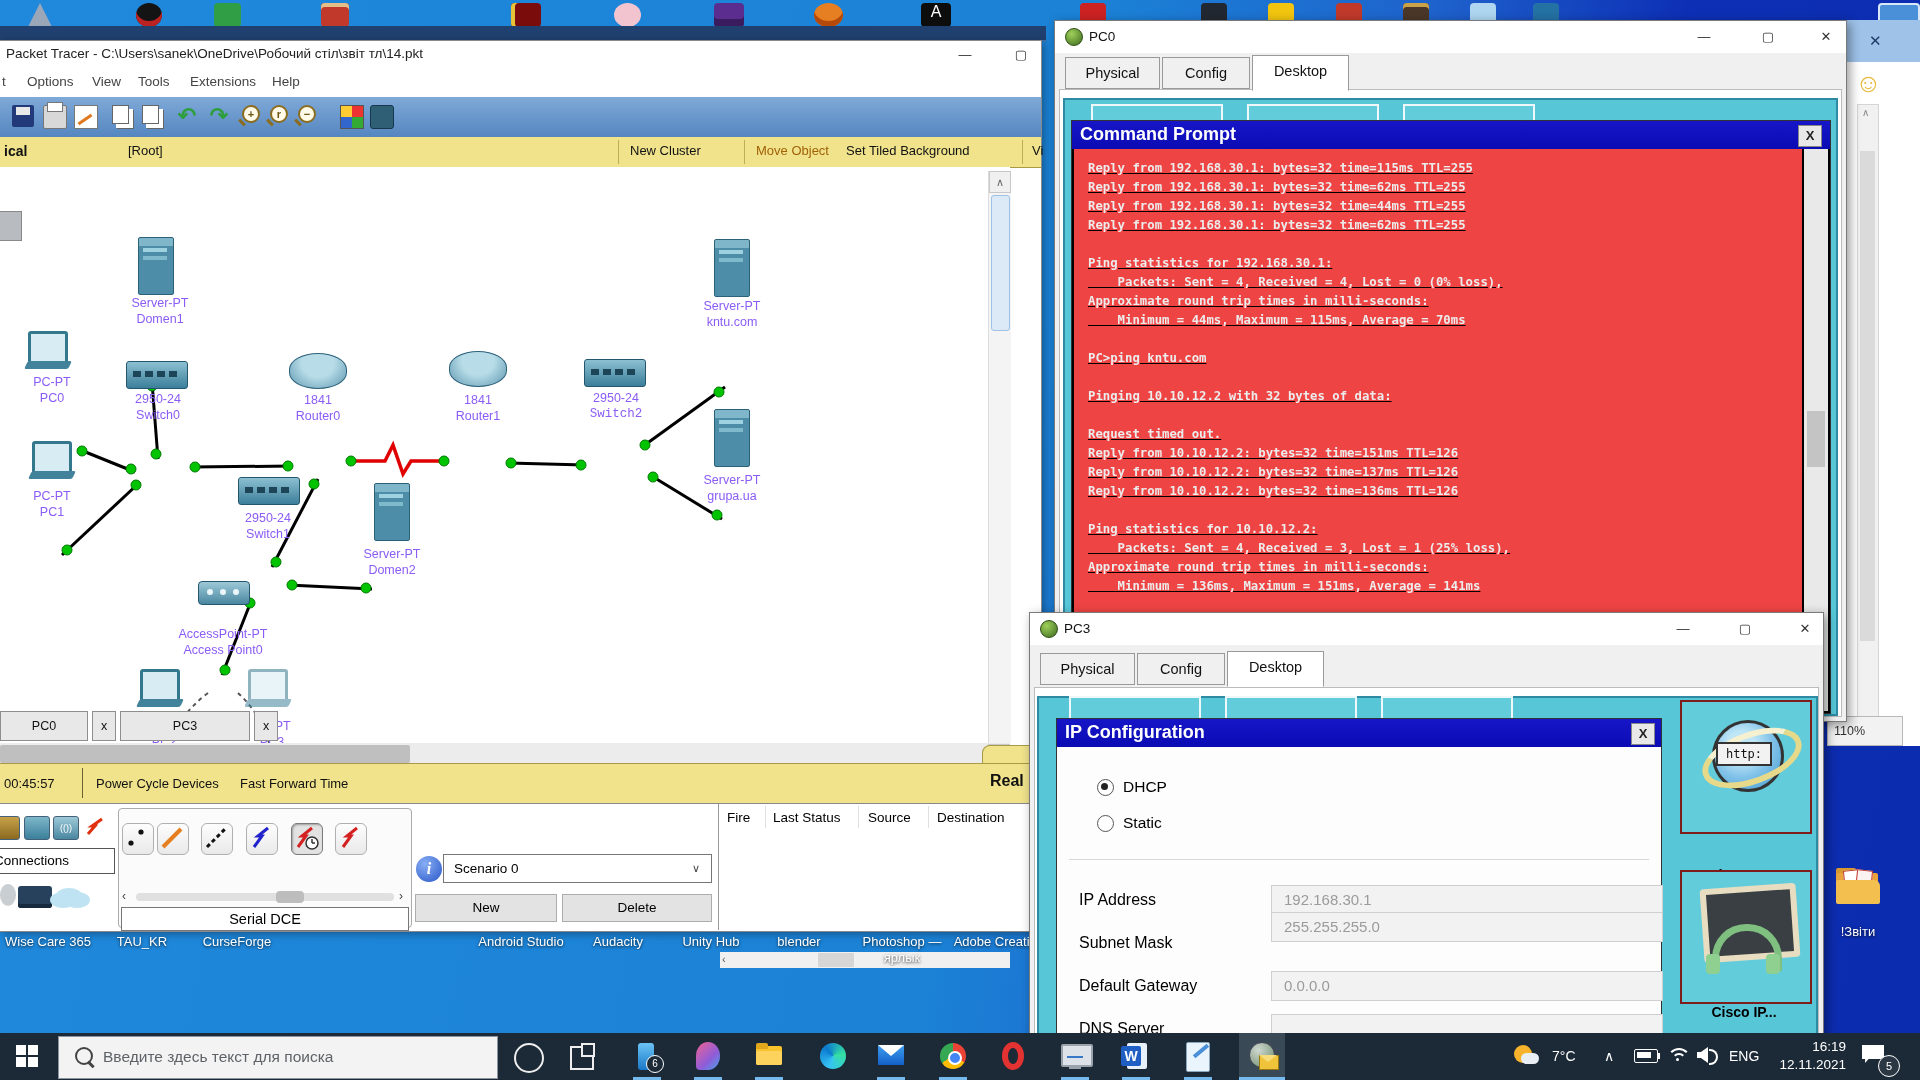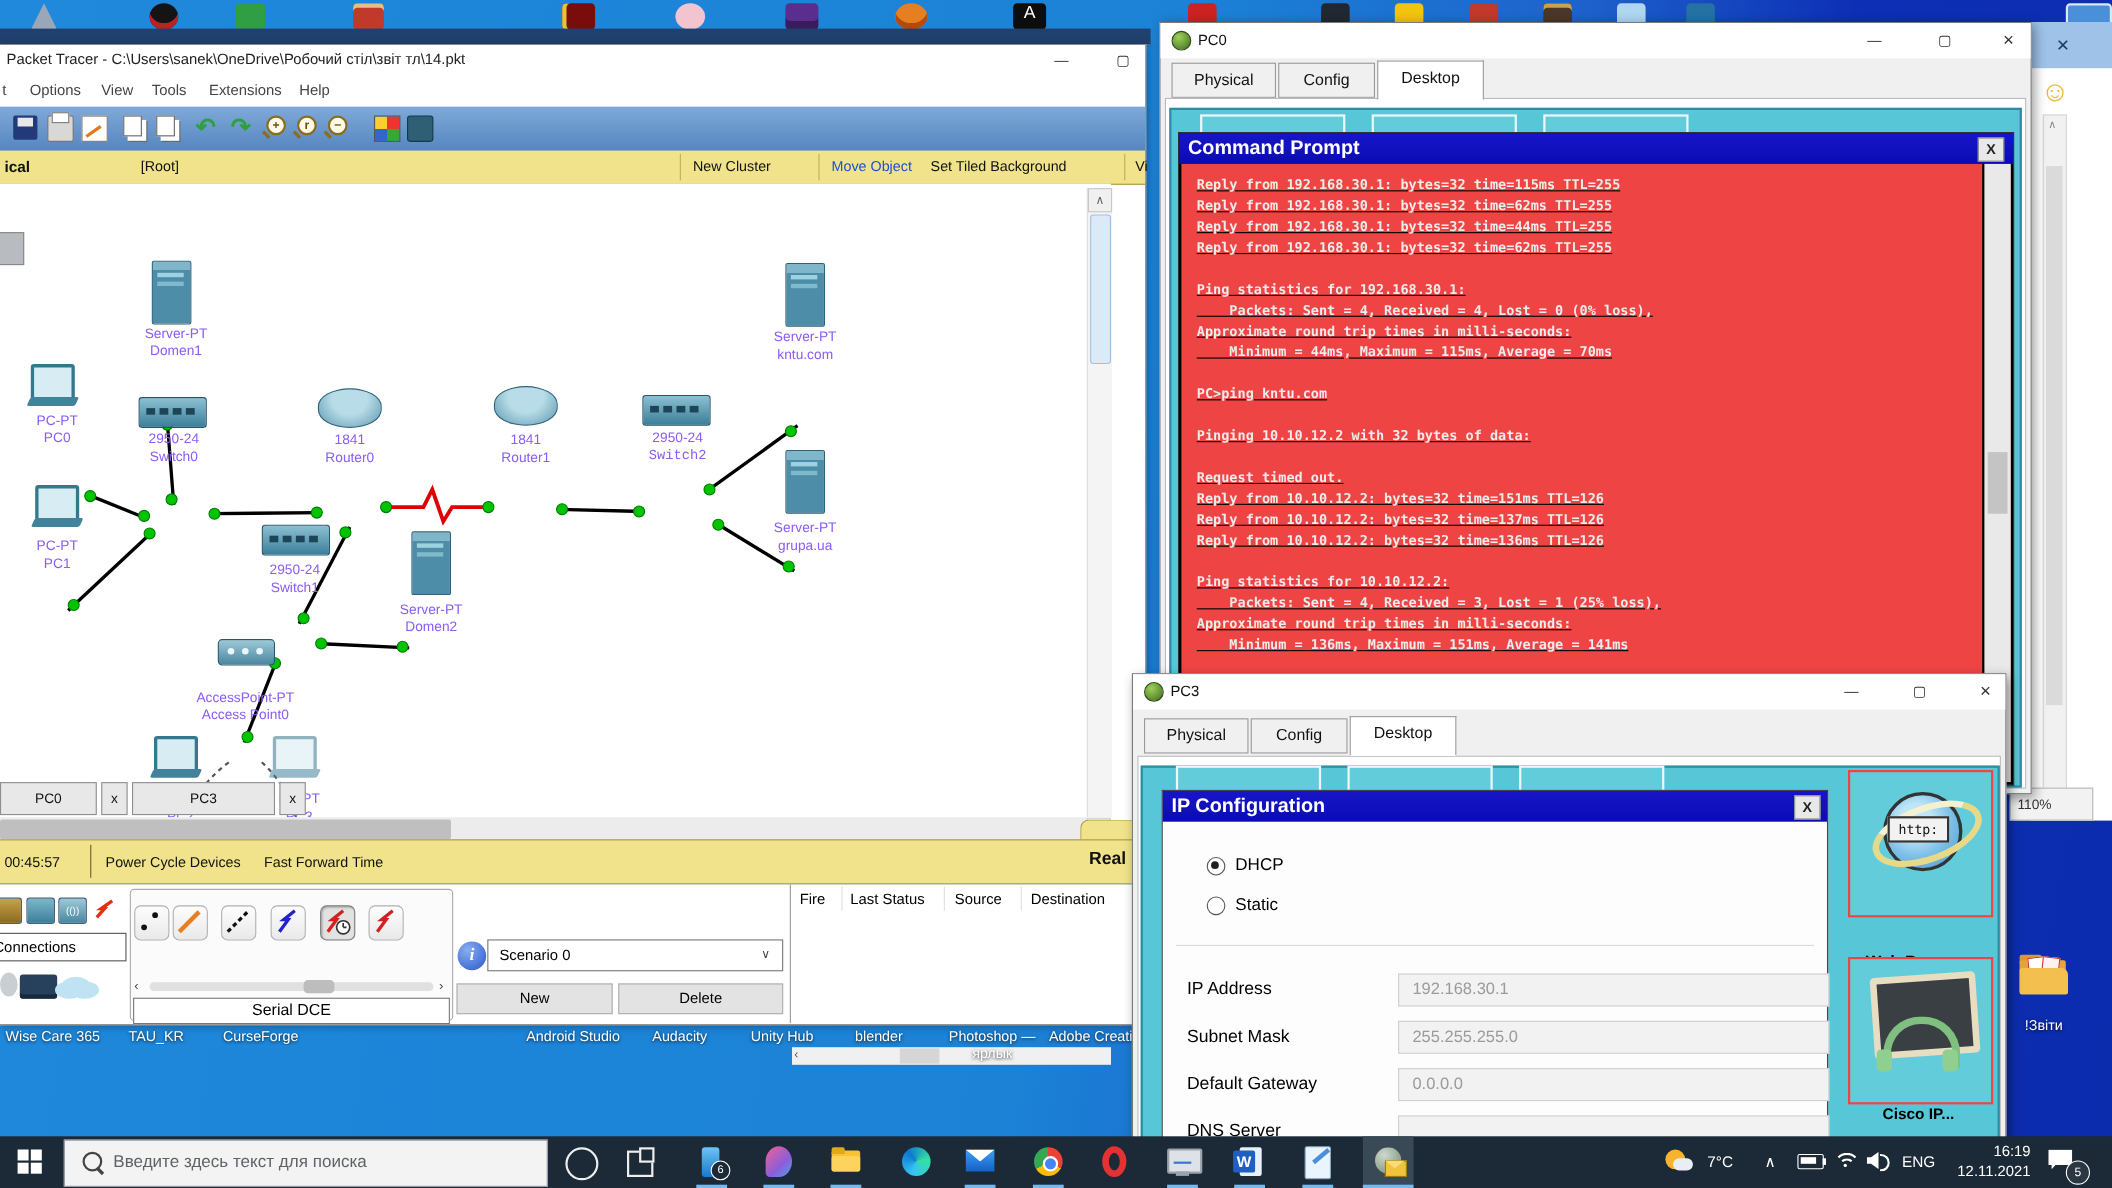--- a/index.html
+++ b/index.html
@@ -91,21 +91,21 @@
   .iconbox{position:absolute;height:26px;border:2px solid #eef8fa;background:#63ccdb;}
   .appwin-title{position:absolute;background:linear-gradient(#1616c8,#0b0bb4);color:#fff;font-weight:bold;font-size:18px;}
   .appclose{position:absolute;width:22px;height:20px;background:#e8e8e8;border:1px solid #888;color:#222;font-size:13px;font-weight:bold;text-align:center;line-height:20px;}
   #term{position:absolute;background:#ef4444;overflow:hidden;text-decoration:underline;}
   #term pre{margin:0;padding:10px 0 0 14px;font-family:"DejaVu Sans Mono",monospace;font-size:12.3px;font-weight:700;line-height:19px;color:#ececec;white-space:pre;}
   .radio{position:absolute;width:15px;height:15px;border:1px solid #555;border-radius:50%;background:#fff;}
   .radio.on:after{content:"";position:absolute;left:3px;top:3px;width:7px;height:7px;border-radius:50%;background:#222;}
   .rlabel{position:absolute;font-size:15.5px;color:#000;}
   .fldlbl{position:absolute;font-size:16px;color:#000;}
   .fld{position:absolute;width:378px;height:28px;background:#f2f2f2;border:1px solid #cfcfcf;font-size:15px;color:#9b9b9b;line-height:28px;padding-left:12px;}
-  .sidebox{position:absolute;border:2px solid #ef4444;background:#63ccdb;}
+  .sidebox{position:absolute;border:2px solid #7f1d1d;background:#63ccdb;}
   .webbrowser-globe{position:absolute;left:30px;top:18px;width:66px;height:66px;border-radius:50%;background:radial-gradient(circle at 40% 35%,#bfe6f7 0 25%,#7ec0e8 55%,#3f98cc 100%);border:3px solid #333;}
   .webbrowser-swoosh{position:absolute;left:18px;top:30px;width:92px;height:40px;border:6px solid #e7d98a;border-radius:50%;transform:rotate(-20deg);border-top-color:#f5f0cf;}
   .httpbox{position:absolute;left:34px;top:40px;width:52px;height:20px;background:#f2f2f2;border:2px solid #333;font-family:"DejaVu Sans Mono",monospace;font-size:12px;color:#111;text-align:center;line-height:20px;}
   .wblabel{position:absolute;width:140px;text-align:center;font-weight:bold;font-size:15px;color:#000;}
   
   #taskbar{left:0;top:1033px;width:1920px;height:47px;background:#1c2936;z-index:50;}
   .tb-item{position:absolute;top:0;width:44px;height:47px;}
   .underline{position:absolute;top:44px;height:3px;background:#76b9ed;}
   .trytxt{position:absolute;color:#fff;font-size:14px;}
   
@@ -183,21 +183,21 @@
       <span class="tbico tb-zoom" style="left:298px;">−</span>
       <span class="tbico tb-pal" style="left:340px;"></span>
       <span class="tbico tb-dev" style="left:370px;"></span>
     </div>
     <div class="pt-yellow abs">
       <span class="ybtn" style="left:4px;font-weight:bold;font-size:14px;">ical</span>
       <span class="ybtn" style="left:128px;">[Root]</span>
       <span class="sep" style="left:618px;"></span>
       <span class="ybtn" style="left:630px;">New Cluster</span>
       <span class="sep" style="left:744px;"></span>
-      <span class="ybtn" style="left:756px;color:#1d4ed8;">Move Object</span>
+      <span class="ybtn" style="left:756px;color:#a16207;">Move Object</span>
       <span class="ybtn" style="left:846px;">Set Tiled Background</span>
       <span class="sep" style="left:1022px;"></span>
       <span class="ybtn" style="left:1032px;">Vi</span>
     </div>
 
     <div id="wsp" class="abs">
       <div class="abs" style="left:-6px;top:44px;width:26px;height:28px;background:#b8bcc0;border:1px solid #888;"></div>
       <svg id="linklayer" width="1010" height="576">
         <g stroke="#000" stroke-width="3" fill="none">
           <line x1="78" y1="156" x2="135" y2="179"></line>
@@ -476,21 +476,21 @@
           </div>
           <div class="appclose" style="left:574px;top:4px;">X</div>
           <span class="radio on" style="left:40px;top:60px;"></span>
           <span class="rlabel" style="left:66px;top:59px;">DHCP</span>
           <span class="radio" style="left:40px;top:96px;"></span>
           <span class="rlabel" style="left:66px;top:95px;">Static</span>
           <div class="abs" style="left:12px;top:140px;width:580px;height:1px;background:#d8d8d8;"></div>
           <span class="fldlbl" style="left:22px;top:172px;">IP Address</span>
           <div class="fld" style="left:214px;top:166px;">192.168.30.1</div>
           <span class="fldlbl" style="left:22px;top:215px;">Subnet Mask</span>
-          <div class="fld" style="left:214px;top:209px;">255.255.255.0</div>
+          <div class="fld" style="left:214px;top:193px;">255.255.255.0</div>
           <span class="fldlbl" style="left:22px;top:258px;">Default Gateway</span>
           <div class="fld" style="left:214px;top:252px;">0.0.0.0</div>
           <span class="fldlbl" style="left:22px;top:301px;">DNS Server</span>
           <div class="fld" style="left:214px;top:295px;"></div>
         </div>
 
         <div class="sidebox" style="left:641px;top:2px;width:128px;height:130px;">
           <div class="webbrowser-globe"></div>
           <div class="webbrowser-swoosh"></div>
           <div class="httpbox">http:</div>

